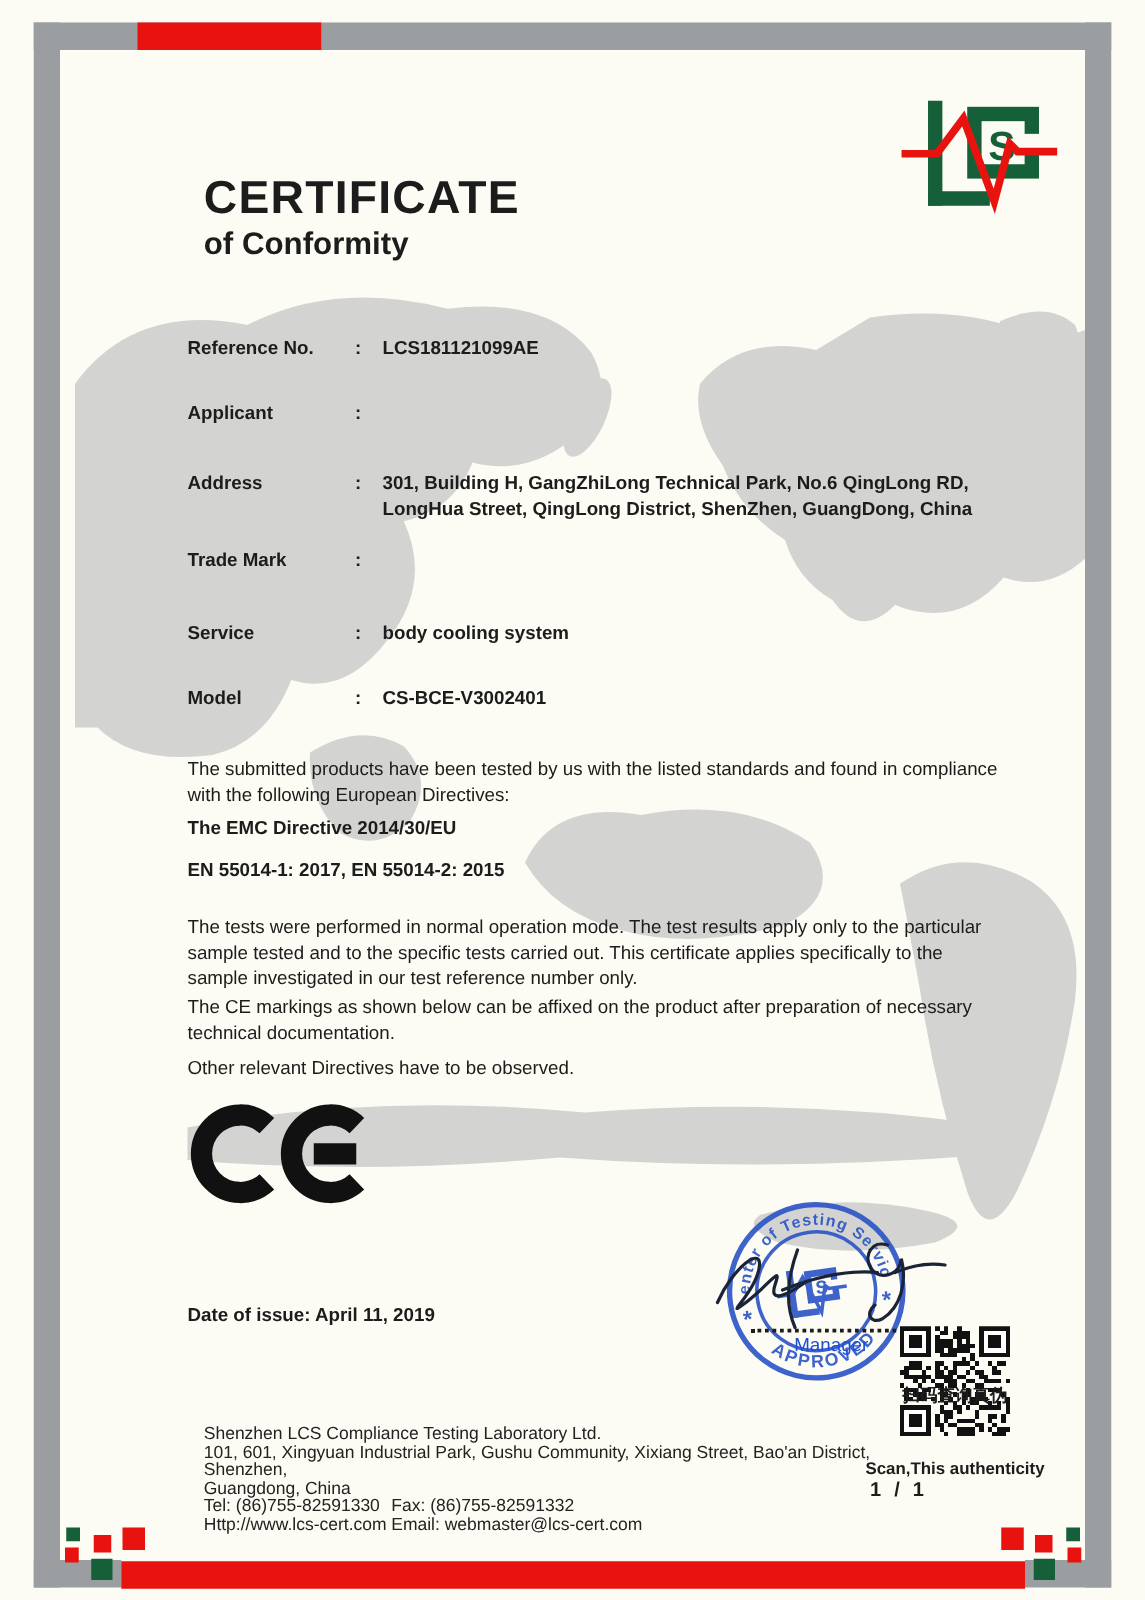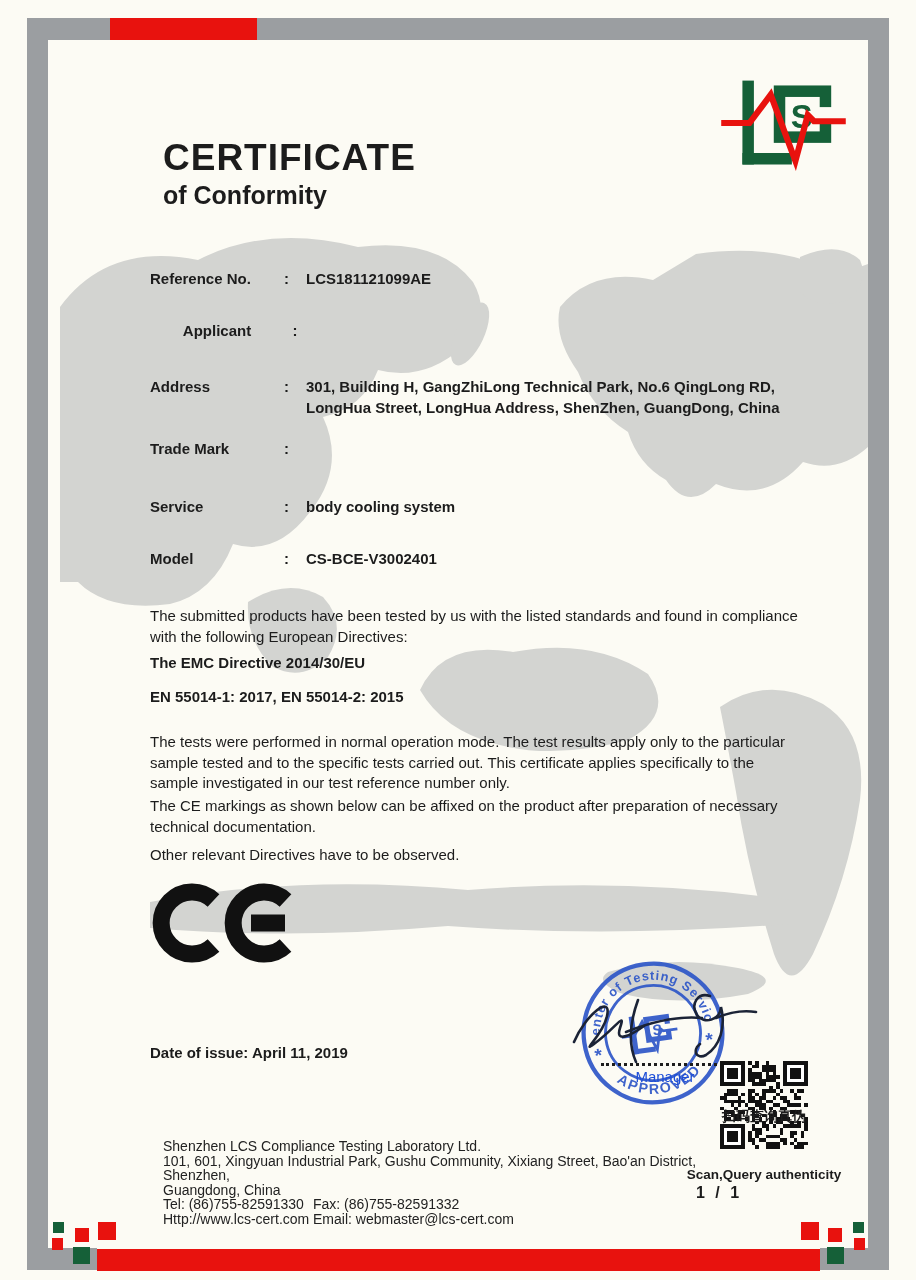--- a/index.html
+++ b/index.html
@@ -103,30 +103,30 @@
   </div>
 
   <div class="title">CERTIFICATE</div>
   <div class="subtitle">of Conformity</div>
 
   <div class="frow" style="top:268px;">
     <span class="flabel">Reference No.</span>
     <span class="fcolon">:</span>
     <span class="fvalue">LCS181121099AE</span>
   </div>
-  <div class="frow" style="top:320px;text-align:center;">
+  <div class="frow" style="top:320px;">
     <span class="flabel">Applicant</span>
     <span class="fcolon">:</span>
   </div>
   <div class="frow" style="top:376px;">
     <span class="flabel">Address</span>
     <span class="fcolon">:</span>
     <span class="fvalue">
       <div>301, Building H, GangZhiLong Technical Park, No.6 QingLong RD,</div>
-      <div>LongHua Street, LongHua Address, ShenZhen, GuangDong, China</div>
+      <div>LongHua Street, QingLong District, ShenZhen, GuangDong, China</div>
     </span>
   </div>
   <div class="frow" style="top:438px;">
     <span class="flabel">Trade Mark</span>
     <span class="fcolon">:</span>
   </div>
   <div class="frow" style="top:496px;">
     <span class="flabel">Service</span>
     <span class="fcolon">:</span>
     <span class="fvalue">body cooling system</span>
@@ -413,21 +413,21 @@
       <rect x="1" y="1" width="5" height="5" fill="#fff"></rect>
       <rect x="2" y="2" width="3" height="3" fill="#111"></rect>
       <rect x="18" y="0" width="7" height="7" fill="#111"></rect>
       <rect x="19" y="1" width="5" height="5" fill="#fff"></rect>
       <rect x="20" y="2" width="3" height="3" fill="#111"></rect>
       <rect x="0" y="18" width="7" height="7" fill="#111"></rect>
       <rect x="1" y="19" width="5" height="5" fill="#fff"></rect>
       <rect x="2" y="20" width="3" height="3" fill="#111"></rect>
     </svg>
   <div class="qrlabel-cn">扫码查询真伪</div>
-  <div class="qrlabel-en">Scan,Query authenticity</div>
+  <div class="qrlabel-en">Scan,This authenticity</div>
   <div class="pagenum">1 / 1</div>
 
   <div class="footer">
     <div>Shenzhen LCS Compliance Testing Laboratory Ltd.</div>
     <div>101, 601, Xingyuan Industrial Park, Gushu Community, Xixiang Street, Bao'an District, Shenzhen,</div>
     <div>Guangdong, China</div>
     <div class="footrow">
       <span class="c1">Tel: (86)755-82591330</span>
       <span>Fax: (86)755-82591332</span>
     </div>

